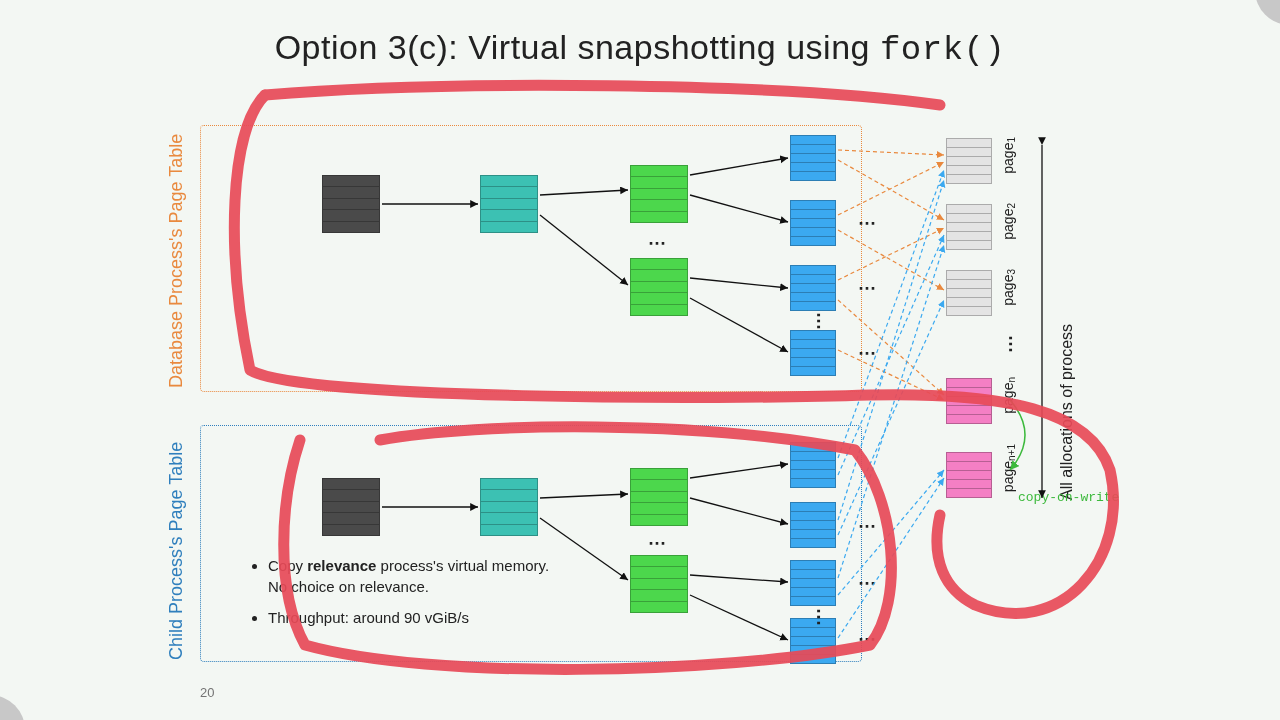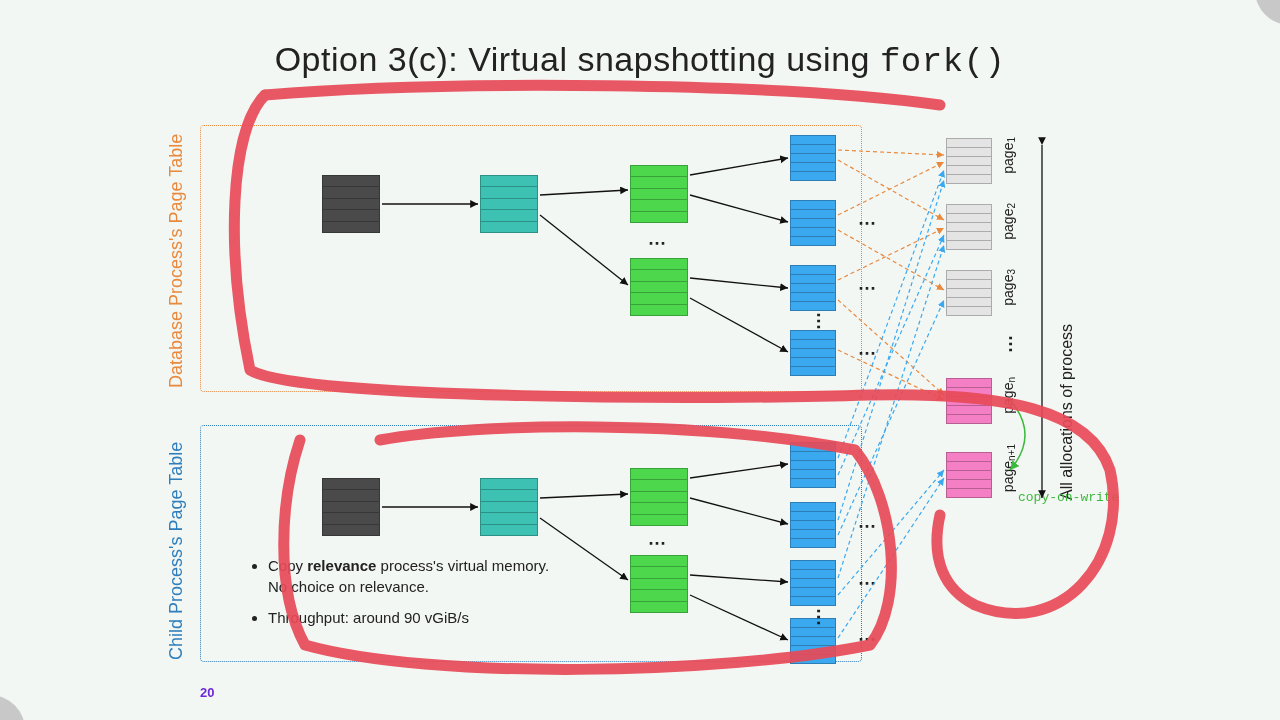--- a/index.html
+++ b/index.html
@@ -15,21 +15,20 @@
     width: 1280px; height: 720px;
   }
   .title {
     position: absolute;
     top: 28px;
     left: 0; right: 0;
     text-align: center;
     font-size: 34px;
     font-weight: 400;
     letter-spacing: 0.5px;
-    margin-top: 12px;
   }
   .title .code { font-family: "Courier New", monospace; }
   .vlabel {
     position: absolute;
     writing-mode: vertical-rl;
     transform: rotate(180deg);
     font-size: 18px;
     font-weight: 400;
   }
   .vlabel.db    { left: 166px; top: 118px; height: 270px; color: #e9893e; }
@@ -89,21 +88,21 @@
     width: 320px;
     font-size: 15px;
     line-height: 1.4;
   }
   .bullets ul { margin: 0; padding-left: 18px; }
   .bullets li { margin-bottom: 10px; }
 
   .pagenum {
     position: absolute;
     left: 200px; bottom: 20px;
-    font-size: 13px; color: #6d28d9; font-weight: bold;
+    font-size: 13px; color: #737373;
   }
 
   svg.overlay {
     position: absolute; left: 0; top: 0;
     width: 1280px; height: 720px;
     pointer-events: none;
   }
 
   .corner-dot {
     position: absolute;

